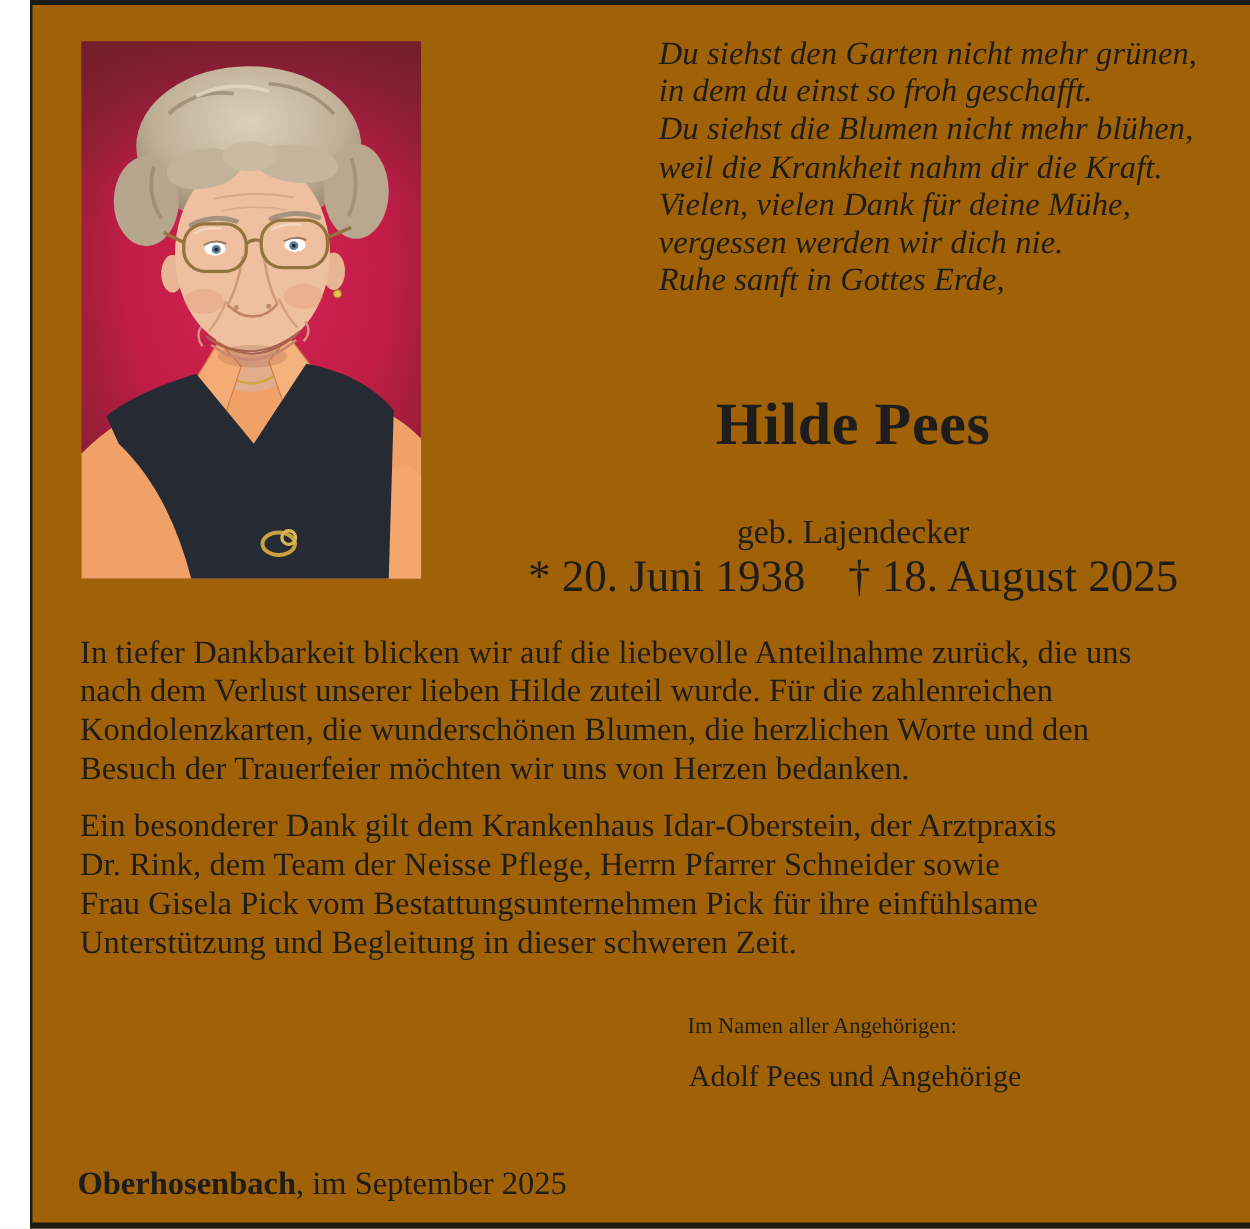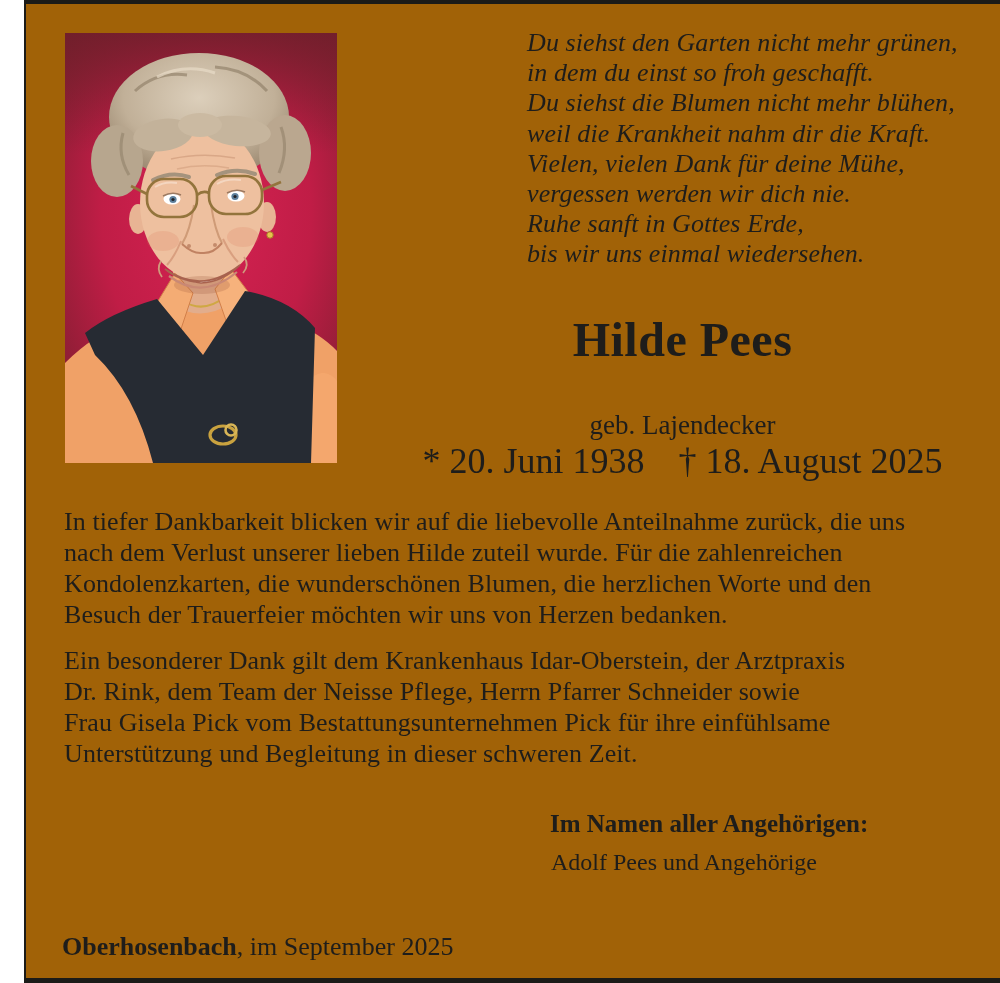--- a/index.html
+++ b/index.html
@@ -26,21 +26,21 @@
   .center-col{left:318px;width:677px;text-align:center;}
   #name{top:312px;font-size:48px;font-weight:bold;line-height:1;letter-spacing:.5px;}
   #maiden{top:406px;font-size:27px;}
   #dates{top:436px;font-size:36px;}
   #dates .date{display:inline-block;margin:0 17px;}
   
   .para{left:38px;font-size:26px;line-height:31px;letter-spacing:.1px;}
   #para1{top:502px;}
   #para2{top:641px;}
   
-  #in-name{left:524px;top:806px;font-size:25px;font-weight:bold;}
+  #in-name{left:524px;top:806px;font-size:18px;font-weight:normal;}
   #mourners{left:525px;top:845px;font-size:24px;}
   
   #footer{left:36px;top:928px;font-size:26px;}
   #footer .place{font-weight:bold;}
 </style>
 </head>
 <body>
 
 <div id="notice">
 
@@ -156,21 +156,20 @@
   </svg>
 
   <div id="poem" class="abs">
     <div class="nowrap">Du siehst den Garten nicht mehr grünen,</div>
     <div class="nowrap">in dem du einst so froh geschafft.</div>
     <div class="nowrap">Du siehst die Blumen nicht mehr blühen,</div>
     <div class="nowrap">weil die Krankheit nahm dir die Kraft.</div>
     <div class="nowrap">Vielen, vielen Dank für deine Mühe,</div>
     <div class="nowrap">vergessen werden wir dich nie.</div>
     <div class="nowrap">Ruhe sanft in Gottes Erde,</div>
-    <div class="nowrap">bis wir uns einmal wiedersehen.</div>
   </div>
 
   <div id="name" class="abs center-col nowrap">Hilde Pees</div>
   <div id="maiden" class="abs center-col nowrap">geb. Lajendecker</div>
   <div id="dates" class="abs center-col nowrap">
     <span class="date">* 20. Juni 1938</span><span class="date">† 18. August 2025</span>
   </div>
 
   <div id="para1" class="abs para">
     <div class="nowrap">In tiefer Dankbarkeit blicken wir auf die liebevolle Anteilnahme zurück, die uns</div>

